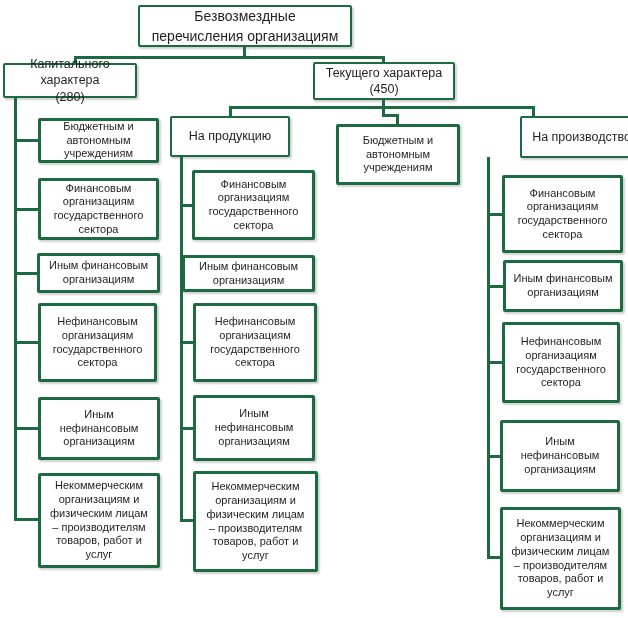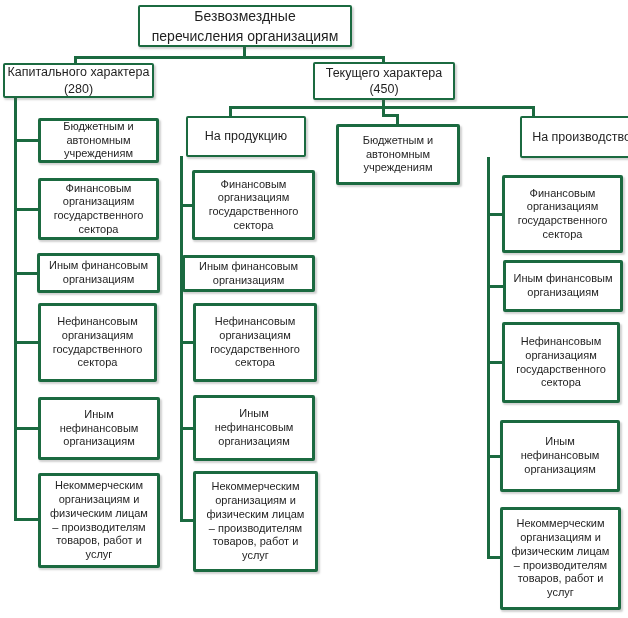--- a/index.html
+++ b/index.html
@@ -60,21 +60,21 @@
   <div class="vline" style="left:487px;top:157px;height:401px;"></div>
   <div class="hline" style="left:487px;top:213px;width:17px;"></div>
   <div class="hline" style="left:487px;top:285px;width:17px;"></div>
   <div class="hline" style="left:487px;top:361px;width:17px;"></div>
   <div class="hline" style="left:487px;top:455px;width:17px;"></div>
   <div class="hline" style="left:487px;top:556px;width:17px;"></div>
 
   <div class="box hdr root-box" style="left:138px;top:5px;width:214px;height:42px;">Безвозмездные
 перечисления организациям</div>
 
-  <div class="box hdr" style="left:3px;top:63px;width:151px;height:35px;">Капитального характера
+  <div class="box hdr" style="left:3px;top:63px;width:134px;height:35px;">Капитального характера
 (280)</div>
 
   <div class="box hdr" style="left:313px;top:62px;width:142px;height:38px;">Текущего характера
 (450)</div>
 
   <div class="box item" style="left:38px;top:118px;width:121px;height:45px;">Бюджетным и
 автономным
 учреждениям</div>
   <div class="box item" style="left:38px;top:178px;width:121px;height:62px;">Финансовым
 организациям
@@ -89,21 +89,21 @@
   <div class="box item" style="left:38px;top:397px;width:122px;height:63px;">Иным
 нефинансовым
 организациям</div>
   <div class="box item" style="left:38px;top:473px;width:122px;height:95px;">Некоммерческим
 организациям и
 физическим лицам
 – производителям
 товаров, работ и
 услуг</div>
 
-  <div class="box hdr" style="left:170px;top:116px;width:120px;height:41px;margin-left:16px;">На продукцию</div>
+  <div class="box hdr" style="left:170px;top:116px;width:120px;height:41px;">На продукцию</div>
   <div class="box item" style="left:192px;top:170px;width:123px;height:70px;">Финансовым
 организациям
 государственного
 сектора</div>
   <div class="box item" style="left:182px;top:255px;width:133px;height:37px;">Иным финансовым
 организациям</div>
   <div class="box item" style="left:193px;top:303px;width:124px;height:79px;">Нефинансовым
 организациям
 государственного
 сектора</div>

